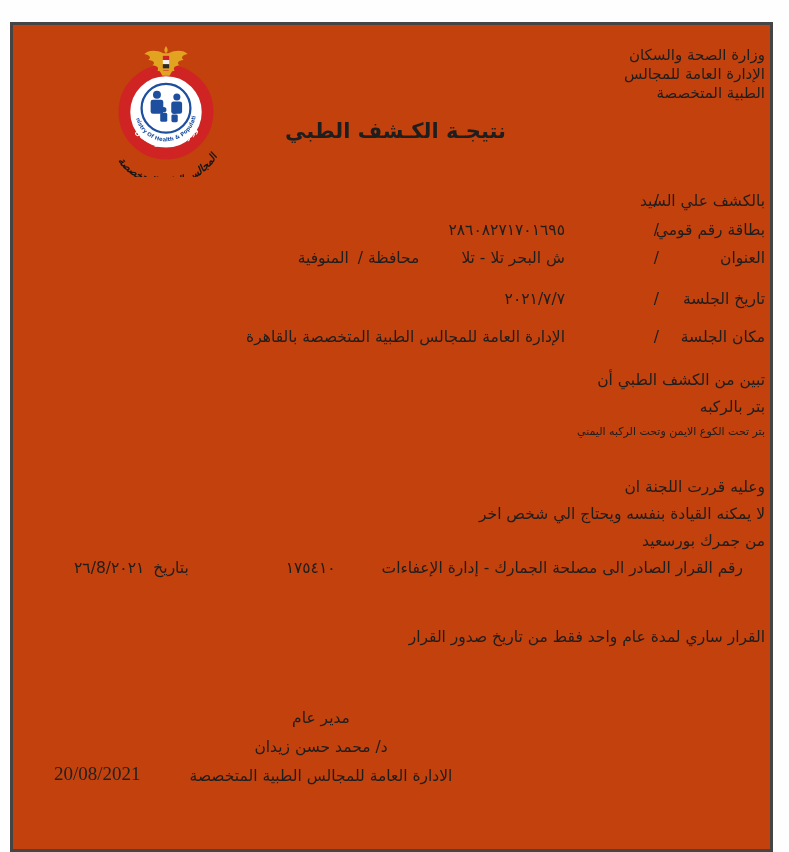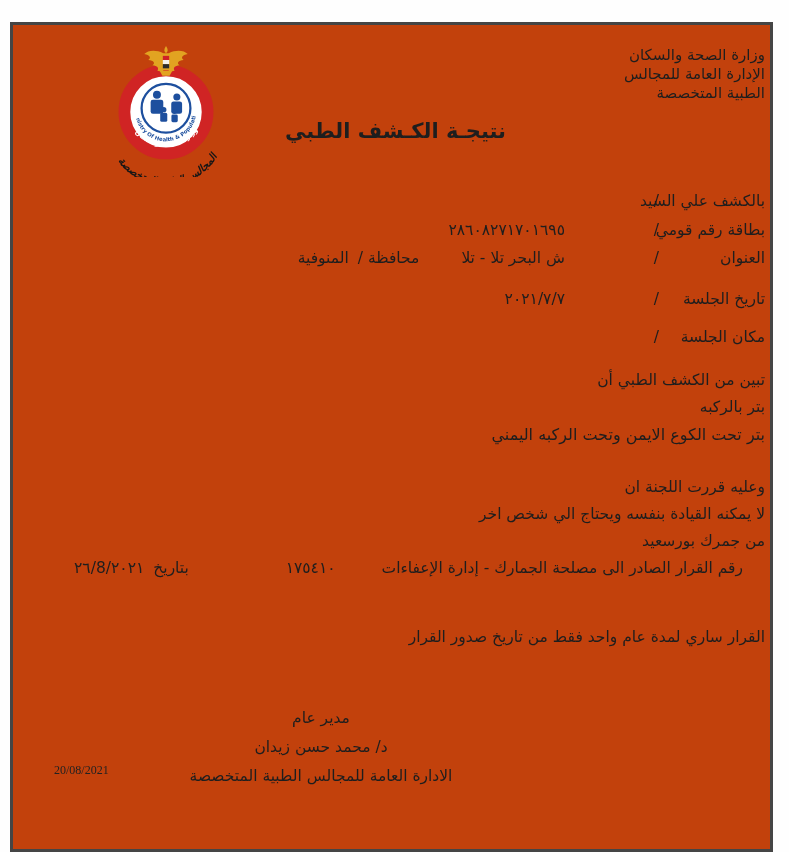--- a/index.html
+++ b/index.html
@@ -17,28 +17,28 @@
   .doc-title{position:absolute;top:94px;right:264px;margin:0;font-size:21px;font-weight:700;white-space:nowrap;letter-spacing:.5px;}
   
   .content{position:absolute;top:167px;right:5px;left:6px;font-size:15.5px;}
   .frow{display:flex;align-items:baseline;height:28.5px;white-space:nowrap;}
   .frow .lbl{width:106px;}
   .frow .sep{width:10px;}
   .frow .val{margin-right:84px;}
   .frow .extra{margin-right:42px;display:flex;gap:9px;}
   .mt10{margin-top:10px;} .mt12{margin-top:12px;} .mt14{margin-top:14px;}
   .line{height:27px;white-space:nowrap;}
-  .line.small{font-size:16px;height:26px;}
+  .line.small{font-size:11px;height:26px;}
   .dec-block{margin-top:27px;}
   .ref{display:flex;align-items:baseline;height:27px;padding-right:22px;padding-left:55px;white-space:nowrap;}
   .ref .num{margin-right:46px;}
   .ref .dgrp{margin-right:auto;display:flex;gap:9px;}
   .validity{margin-top:42px;height:27px;white-space:nowrap;}
   .sig{margin-top:49px;margin-left:auto;width:330px;margin-right:279px;text-align:center;line-height:29px;white-space:nowrap;}
-  .scan-date{position:absolute;top:738px;left:41px;direction:ltr;font-family:"Liberation Serif",serif;font-size:12px;color:#222;}
+  .scan-date{position:absolute;top:738px;left:41px;direction:ltr;font-family:"Liberation Serif",serif;font-size:19px;color:#222;}
 </style>
 </head>
 <body>
 
 <div class="canvas">
   <div class="page">
 
     <div class="ministry">
       <div>وزارة الصحة والسكان</div>
       <div>الإدارة العامة للمجالس</div>
@@ -120,20 +120,21 @@
 
       <div class="frow mt12">
         <span class="lbl">تاريخ الجلسة</span>
         <span class="sep">/</span>
         <span class="val">٢٠٢١/٧/٧</span>
       </div>
 
       <div class="frow mt10">
         <span class="lbl">مكان الجلسة</span>
         <span class="sep">/</span>
+        <span class="val">الإدارة العامة للمجالس الطبية المتخصصة بالقاهرة</span>
       </div>
 
       <div class="line mt14">تبين من الكشف الطبي أن</div>
       <div class="line">بتر بالركبه</div>
       <div class="line small">بتر تحت الكوع الايمن وتحت الركبه اليمني</div>
 
       <div class="dec-block">
         <div class="line">وعليه قررت اللجنة ان</div>
         <div class="line">لا يمكنه القيادة بنفسه ويحتاج الي شخص اخر</div>
         <div class="line">من جمرك بورسعيد</div>

